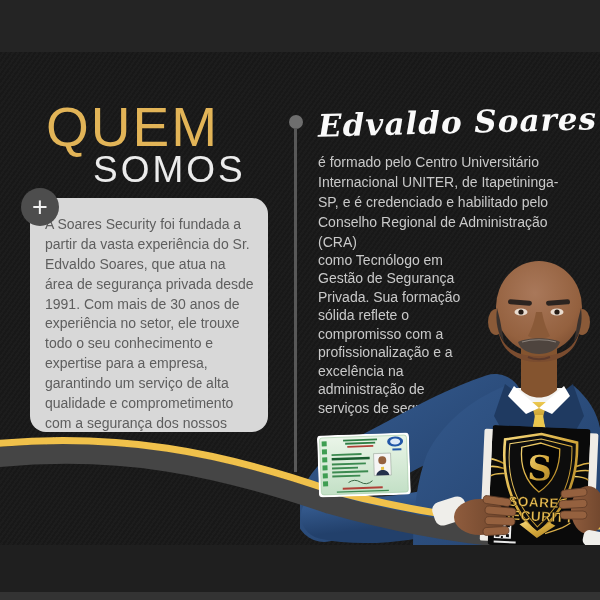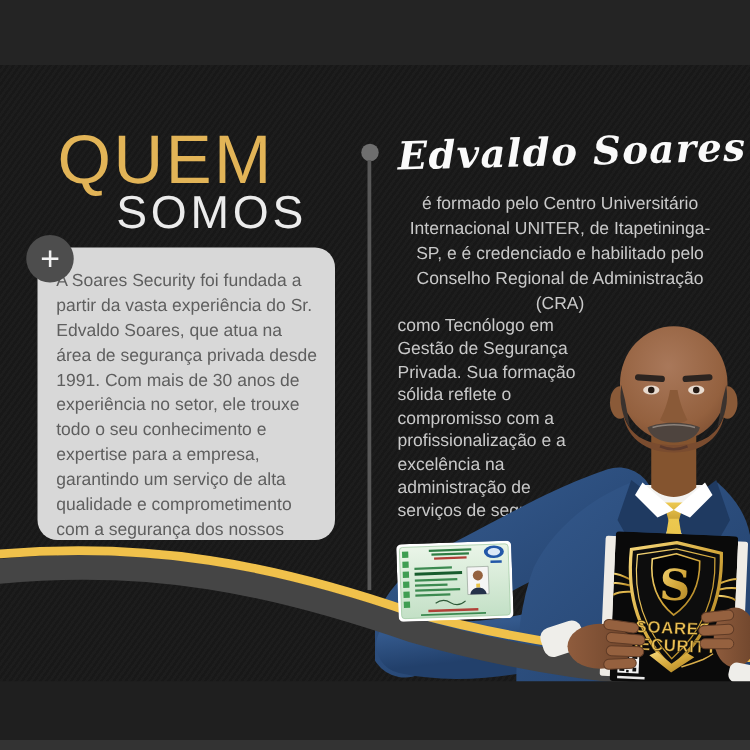--- a/index.html
+++ b/index.html
@@ -30,21 +30,21 @@
 
   
   .timeline-dot{position:absolute;left:289px;top:115px;width:14px;height:14px;border-radius:50%;background:#6e6e6e;z-index:2;}
   .timeline-line{position:absolute;left:294px;top:128px;width:3px;height:344px;background:#585858;z-index:2;}
   .profile-name{
     position:absolute;left:318px;top:104px;margin:0;z-index:2;
     font-family:"DejaVu Serif", serif;font-style:italic;font-weight:700;
     font-size:31px;color:#fafafa;letter-spacing:1px;transform:rotate(-1.5deg);
   }
   .bio1{position:absolute;left:318px;top:152px;width:260px;margin:0;z-index:2;
-    font-size:14px;line-height:1.43;color:#c9c9c9;text-align:center;}
+    font-size:14px;line-height:1.43;color:#c9c9c9;}
   .bio2{position:absolute;left:318px;top:251px;width:158px;margin:0;z-index:2;
     font-size:14px;line-height:1.32;color:#c9c9c9;}
 
   
   .man-svg{position:absolute;left:300px;top:250px;z-index:3;}
   .swoosh-svg{position:absolute;left:0;top:420px;z-index:4;pointer-events:none;}
   .id-card{position:absolute;left:318px;top:434px;z-index:5;transform:rotate(-2deg);}
   .badge-card{position:absolute;left:490px;top:427px;z-index:6;transform:rotate(2.5deg);}
   .badge-card .sleeve{position:absolute;left:-8px;top:4px;width:114px;height:112px;background:#efece6;border-radius:2px;}
   .badge-card svg{position:relative;}

